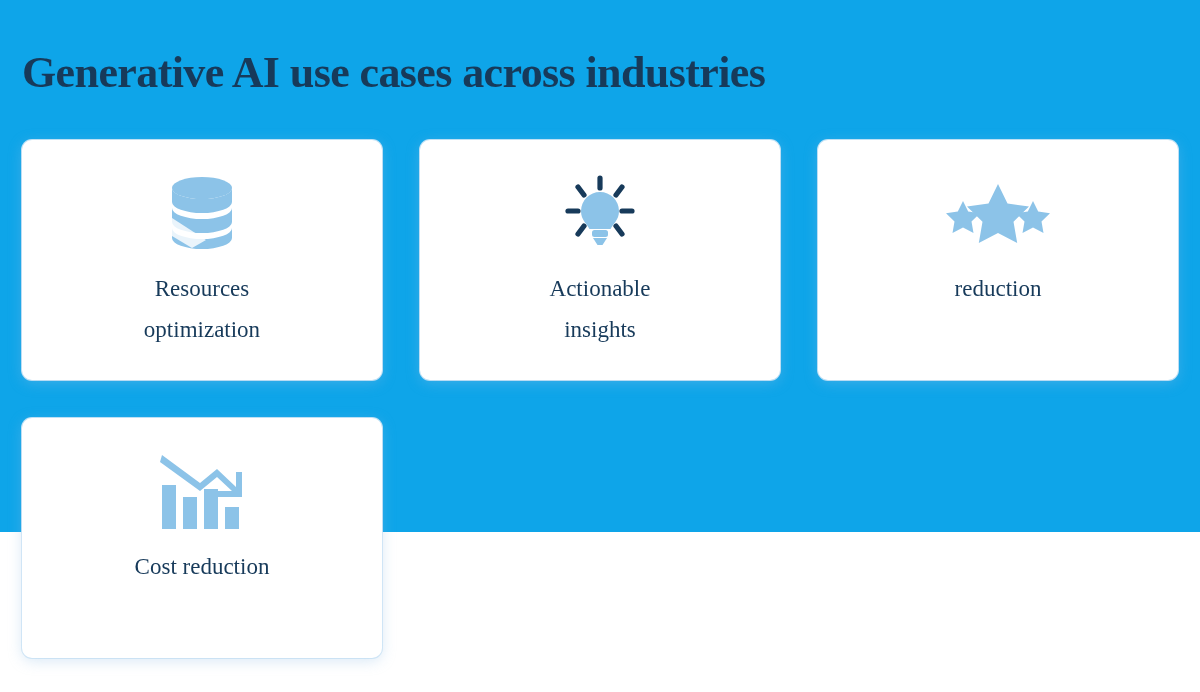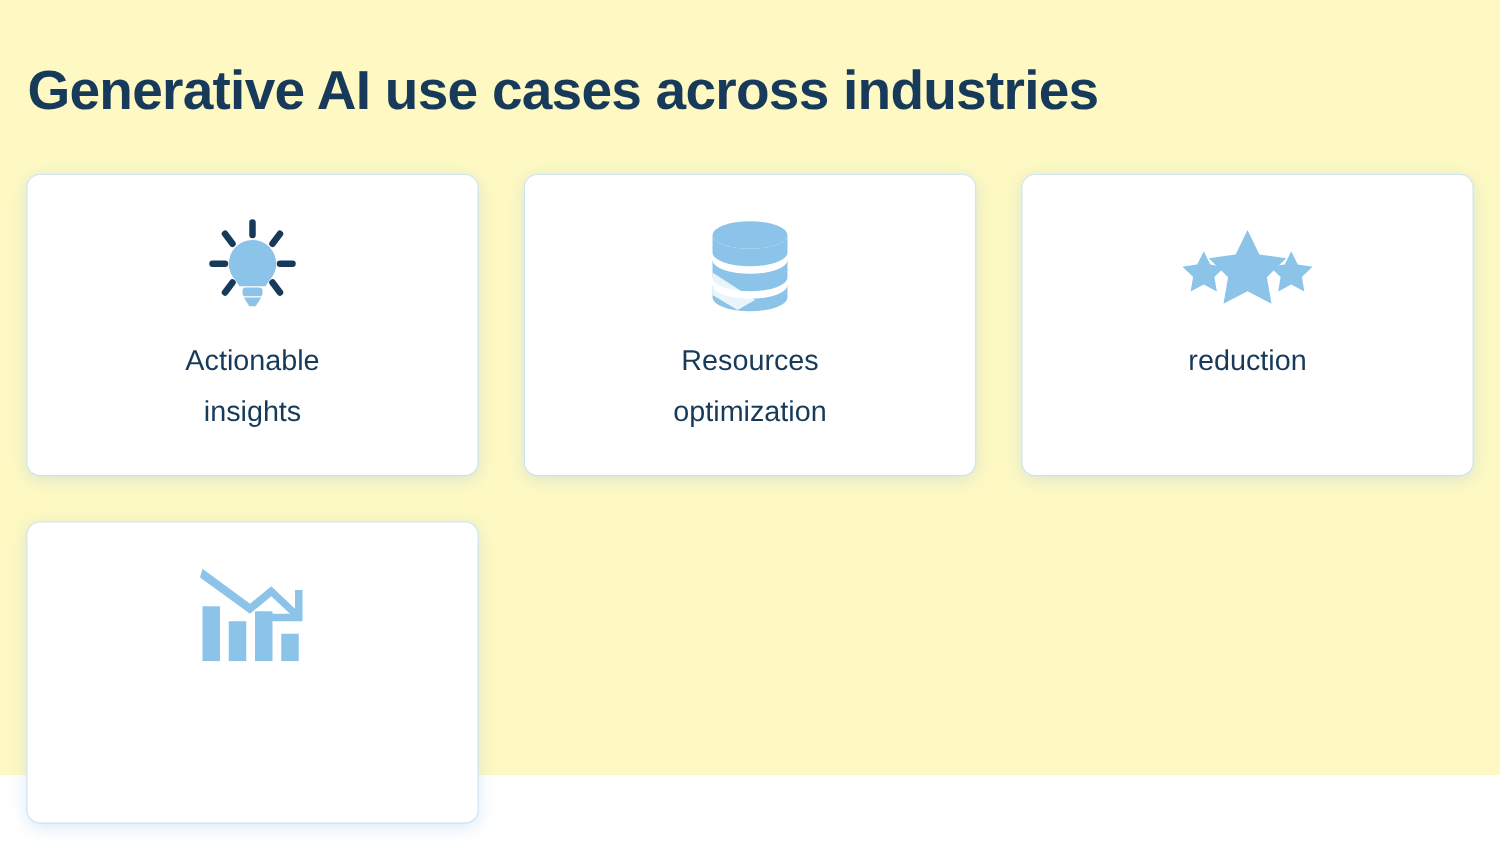--- a/index.html
+++ b/index.html
@@ -9,23 +9,24 @@
   }
   body {
     width: 1200px;
     height: 692px;
     font-family: "Liberation Sans", sans-serif;
     overflow: hidden;
   }
   .page {
     position: relative;
     width: 1200px;
-    height: 620px;
-    background: #fef9c3;
+    height: 532px;
+    background: #0ea5e9;
     box-sizing: border-box;
+    font-family: Liberation Serif, serif;
   }
   .page-title {
     position: absolute;
     left: 22px;
     top: 44px;
     font-size: 44px;
     line-height: 58px;
     font-weight: 700;
     letter-spacing: -0.6px;
     color: #173a5a;
@@ -81,54 +82,54 @@
 <body>
 
 <div class="page">
 
   <div class="page-title">Generative AI use cases across industries</div>
 
   <div class="grid">
 
     <div class="card">
       <div class="card-icon">
+        <svg width="80" height="78" viewBox="0 0 80 78" aria-hidden="true">
+          <ellipse cx="40" cy="14" rx="30" ry="11" fill="#8cc3e8"></ellipse>
+          <path d="M10 14 v14 a30 11 0 0 0 60 0 v-14 a30 11 0 0 1 -60 0 z" fill="#8cc3e8"></path>
+          <path d="M10 34 v14 a30 11 0 0 0 60 0 v-14 a30 11 0 0 1 -60 0 z" fill="#8cc3e8"></path>
+          <path d="M10 54 v10 a30 11 0 0 0 60 0 v-10 a30 11 0 0 1 -60 0 z" fill="#8cc3e8"></path>
+          <path d="M10 44 L44 66 L30 74 L10 62 z" fill="#ffffff" opacity="0.82"></path>
+        </svg>
+      </div>
+      <div class="card-label two-line">
+        <div>Resources</div>
+        <div>optimization</div>
+      </div>
+    </div>
+
+    <div class="card">
+      <div class="card-icon">
         <svg width="78" height="78" viewBox="0 0 78 78" aria-hidden="true">
           <g stroke="#173a5a" stroke-width="5.2" stroke-linecap="round">
             <line x1="39" y1="4" x2="39" y2="14"></line>
             <line x1="17" y1="13" x2="23" y2="21"></line>
             <line x1="61" y1="13" x2="55" y2="21"></line>
             <line x1="7" y1="37" x2="17" y2="37"></line>
             <line x1="71" y1="37" x2="61" y2="37"></line>
             <line x1="17" y1="60" x2="23" y2="52"></line>
             <line x1="61" y1="60" x2="55" y2="52"></line>
           </g>
           <path d="M39 18 a19 19 0 0 1 19 19 c0 9 -6 13 -8.5 18 l-21 0 C26 50 20 46 20 37 a19 19 0 0 1 19 -19 z" fill="#8cc3e8"></path>
           <rect x="31" y="56" width="16" height="7" rx="2.5" fill="#8cc3e8"></rect>
           <path d="M32 64 h14 l-4.5 7 h-5 z" fill="#8cc3e8"></path>
         </svg>
       </div>
       <div class="card-label two-line">
         <div>Actionable</div>
         <div>insights</div>
-      </div>
-    </div>
-
-    <div class="card">
-      <div class="card-icon">
-        <svg width="80" height="78" viewBox="0 0 80 78" aria-hidden="true">
-          <ellipse cx="40" cy="14" rx="30" ry="11" fill="#8cc3e8"></ellipse>
-          <path d="M10 14 v14 a30 11 0 0 0 60 0 v-14 a30 11 0 0 1 -60 0 z" fill="#8cc3e8"></path>
-          <path d="M10 34 v14 a30 11 0 0 0 60 0 v-14 a30 11 0 0 1 -60 0 z" fill="#8cc3e8"></path>
-          <path d="M10 54 v10 a30 11 0 0 0 60 0 v-10 a30 11 0 0 1 -60 0 z" fill="#8cc3e8"></path>
-          <path d="M10 44 L44 66 L30 74 L10 62 z" fill="#ffffff" opacity="0.82"></path>
-        </svg>
-      </div>
-      <div class="card-label two-line">
-        <div>Resources</div>
-        <div>optimization</div>
       </div>
     </div>
 
     <div class="card">
       <div class="card-icon">
         <svg width="104" height="78" viewBox="0 0 104 78" aria-hidden="true">
           <g fill="#8cc3e8">
             <path d="M52 10 L61.5 29.5 L83 32.6 L67.5 47.7 L71.2 69 L52 58.9 L32.8 69 L36.5 47.7 L21 32.6 L42.5 29.5 z"></path>
             <path d="M17 27 L22.2 37.6 L34 39.3 L25.5 47.5 L27.5 59.1 L17 53.6 L6.5 59.1 L8.5 47.5 L0 39.3 L11.8 37.6 z"></path>
             <path d="M87 27 L92.2 37.6 L104 39.3 L95.5 47.5 L97.5 59.1 L87 53.6 L76.5 59.1 L78.5 47.5 L70 39.3 L81.8 37.6 z"></path>
@@ -145,18 +146,21 @@
         <svg width="84" height="76" viewBox="0 0 84 76" aria-hidden="true">
           <g fill="#8cc3e8">
             <rect x="2" y="32" width="14" height="44"></rect>
             <rect x="23" y="44" width="14" height="32"></rect>
             <rect x="44" y="36" width="14" height="40"></rect>
             <rect x="65" y="54" width="14" height="22"></rect>
           </g>
           <path d="M2 2 L40 30 L57 16 L76 34 L76 19 L82 19 L82 44 L57 44 L57 38 L72 38 L57 24 L40 38 L0 9 z" fill="#8cc3e8"></path>
         </svg>
       </div>
+      <div class="card-label">
+        <span>Cost reduction</span>
+      </div>
     </div>
 
 
 
   </div>
 </div>
 
 </body></html>

